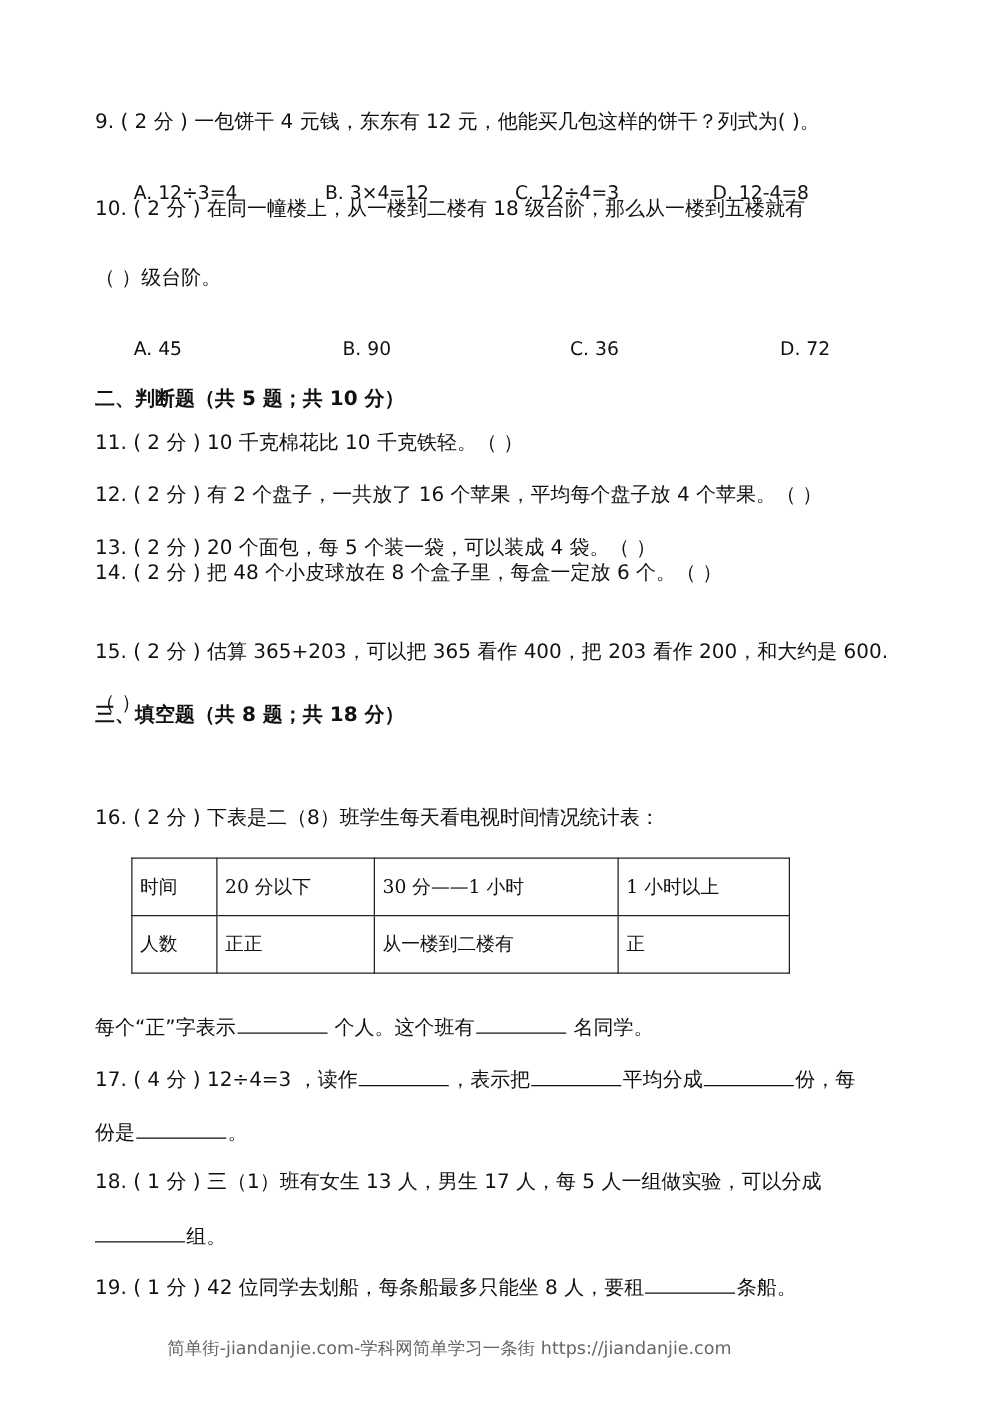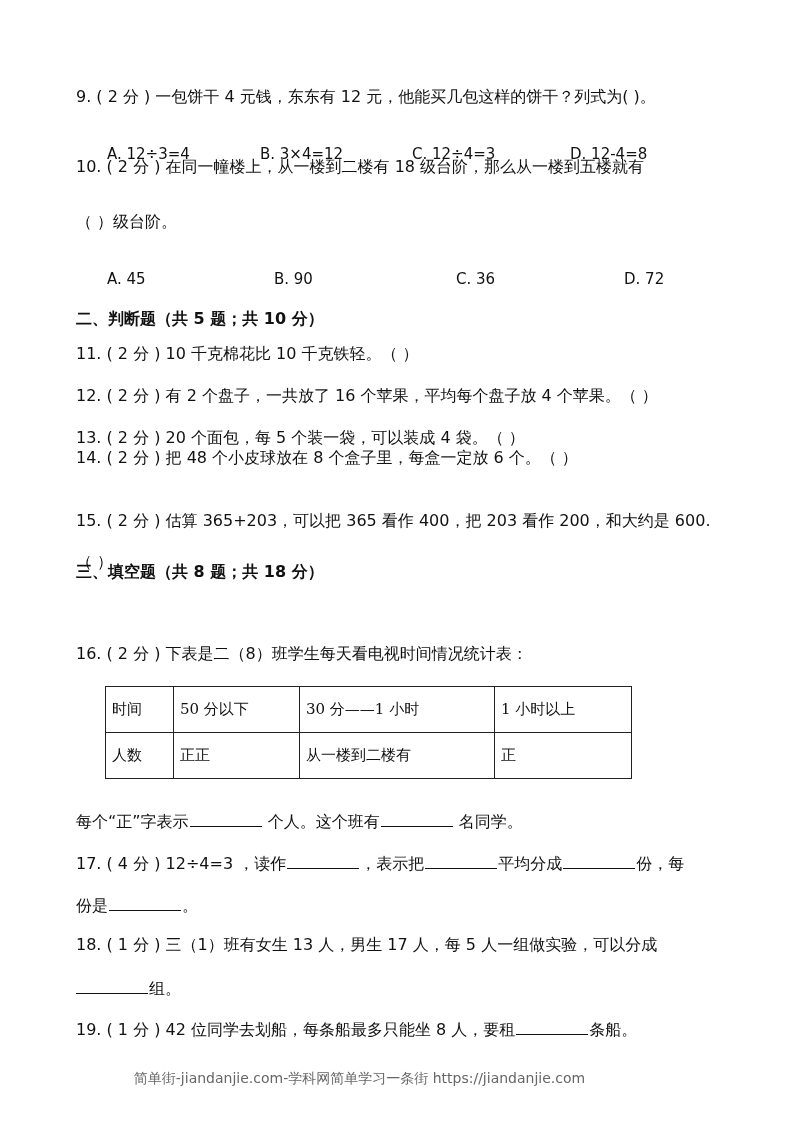--- a/index.html
+++ b/index.html
@@ -64,21 +64,21 @@
   <div class="line" style="top:552px">（    ）</div>
 
   <div class="line bold" style="top:562px">三、填空题（共 8 题；共 18 分）</div>
 
   <div class="line" style="top:644px">16. ( 2 分 ) 下表是二（8）班学生每天看电视时间情况统计表：</div>
 
   <table class="tv">
     <tbody>
         <tr>
       <td style="width:61px">时间</td>
-      <td style="width:119px">50 分以下</td>
+      <td style="width:119px">20 分以下</td>
       <td style="width:188px">30 分——1 小时</td>
       <td style="width:130px">1 小时以上</td>
     </tr>
     <tr>
       <td>人数</td>
       <td>正正</td>
       <td>从一楼到二楼有</td>
       <td>正</td>
     </tr>
   </tbody>

